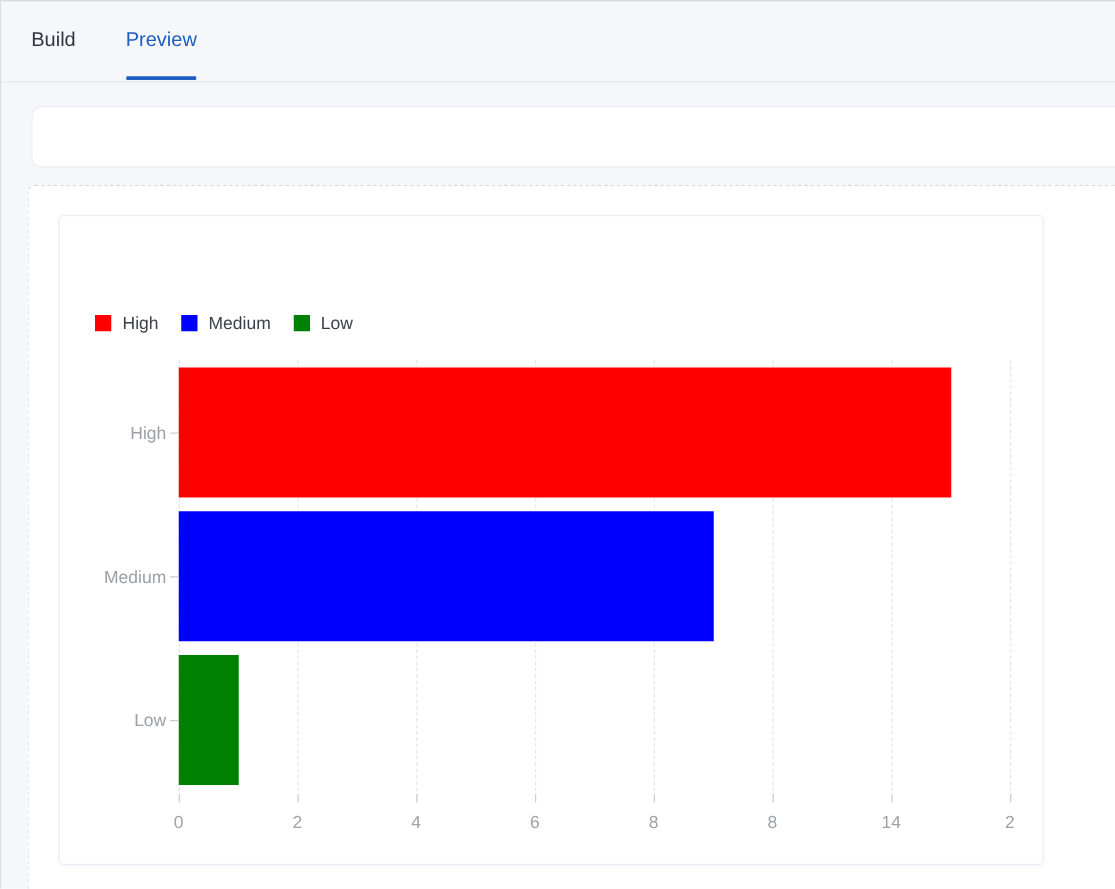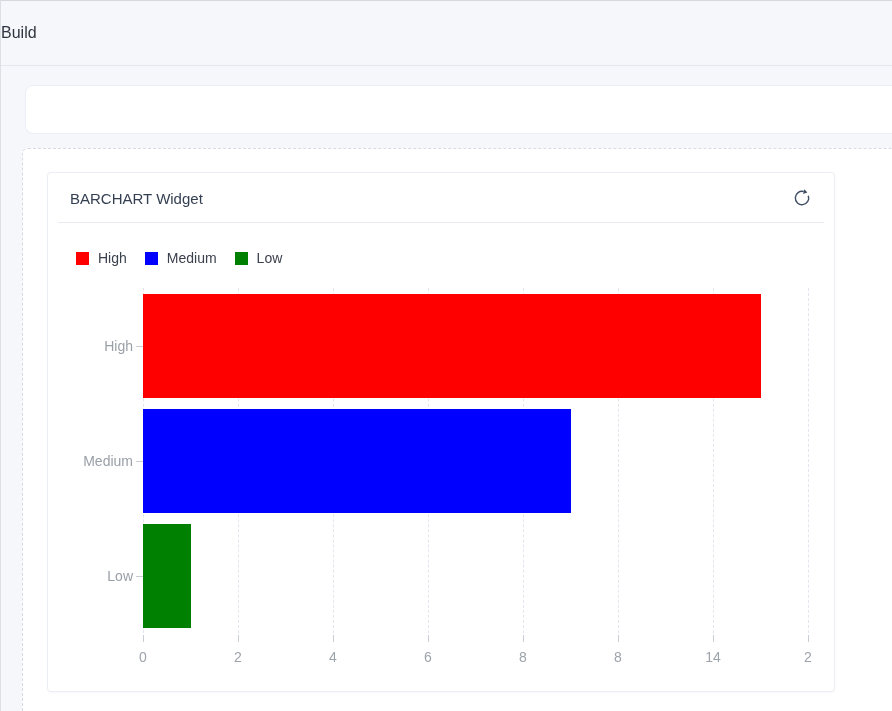--- a/index.html
+++ b/index.html
@@ -13,21 +13,21 @@
     position: absolute; inset: 0;
     border-top: 1px solid #d5d8dd;
     border-left: 1px solid #dcdfe4;
   }
 
   
   .tabbar {
     position: absolute; left: 0; top: 0; right: 0; height: 65px;
     border-bottom: 1px solid #e4e7ed;
     display: flex; align-items: center;
-    column-gap: 40px;
+    padding-left: 24px; column-gap: 40px;
   }
   .tab {
     position: relative; height: 100%;
     display: flex; align-items: center;
     font-size: 16px; color: #2f3540; cursor: pointer;
     white-space: nowrap;
   }
   .tab.active { color: var(--accent, #1e5dc2); }
   .tab.active .tab-underline {
     position: absolute; left: 0; right: 0; bottom: 1px; height: 3px;
@@ -95,35 +95,27 @@
   }
   .bar { position: absolute; }
 </style>
 </head>
 <body>
 
 <div class="app">
 
   <div class="tabbar">
       <div class="tab">Build<span class="tab-underline"></span></div>
+      <div class="tab active">Preview<span class="tab-underline"></span></div>
     </div>
 
   <div class="toolbar"></div>
 
   <div class="panel">
     <div class="card" style="left:24px; top:23px;">
-      <div class="card-header">
-        <span class="card-title">BARCHART Widget</span>
-        <span class="refresh-btn">
-          <svg width="20" height="20" viewBox="0 0 24 24">
-            <path d="M19.52 9.26 A 8 8 0 1 1 14.07 4.27" fill="none" stroke="#3f4d63" stroke-width="1.7"></path>
-            <path d="M18.4 5.4 L13.3 7.2 L14.85 1.4 Z" fill="#3f4d63"></path>
-          </svg>
-        </span>
-      </div>
       <div class="legend">
           <span class="legend-item">
             <span class="legend-swatch" style="background: rgb(255, 0, 0);"></span>
             <span class="legend-label">High</span>
           </span>
           <span class="legend-item">
             <span class="legend-swatch" style="background: rgb(0, 0, 255);"></span>
             <span class="legend-label">Medium</span>
           </span>
           <span class="legend-item">

